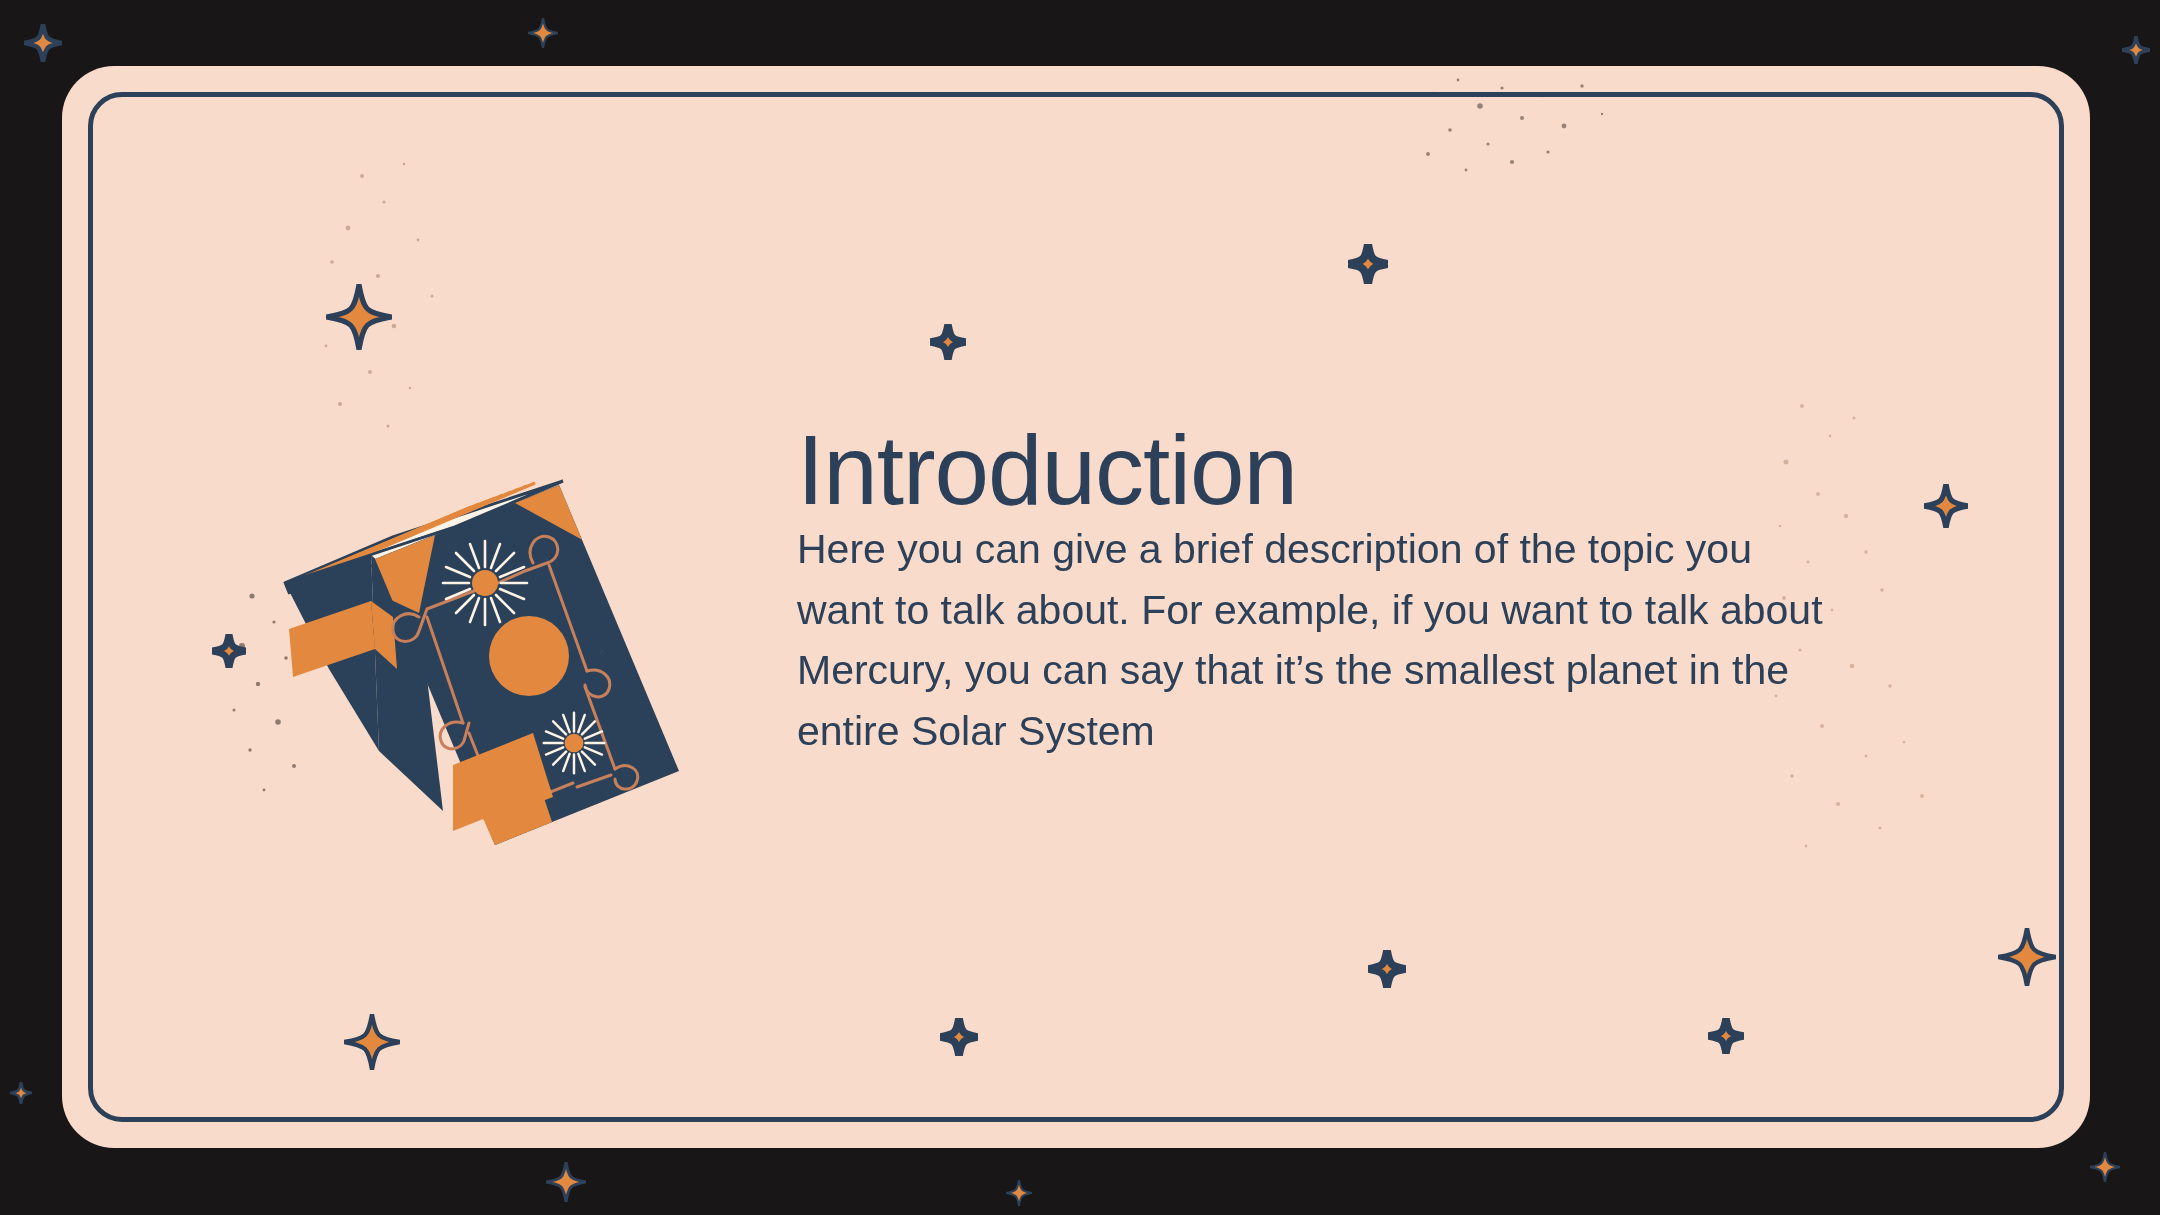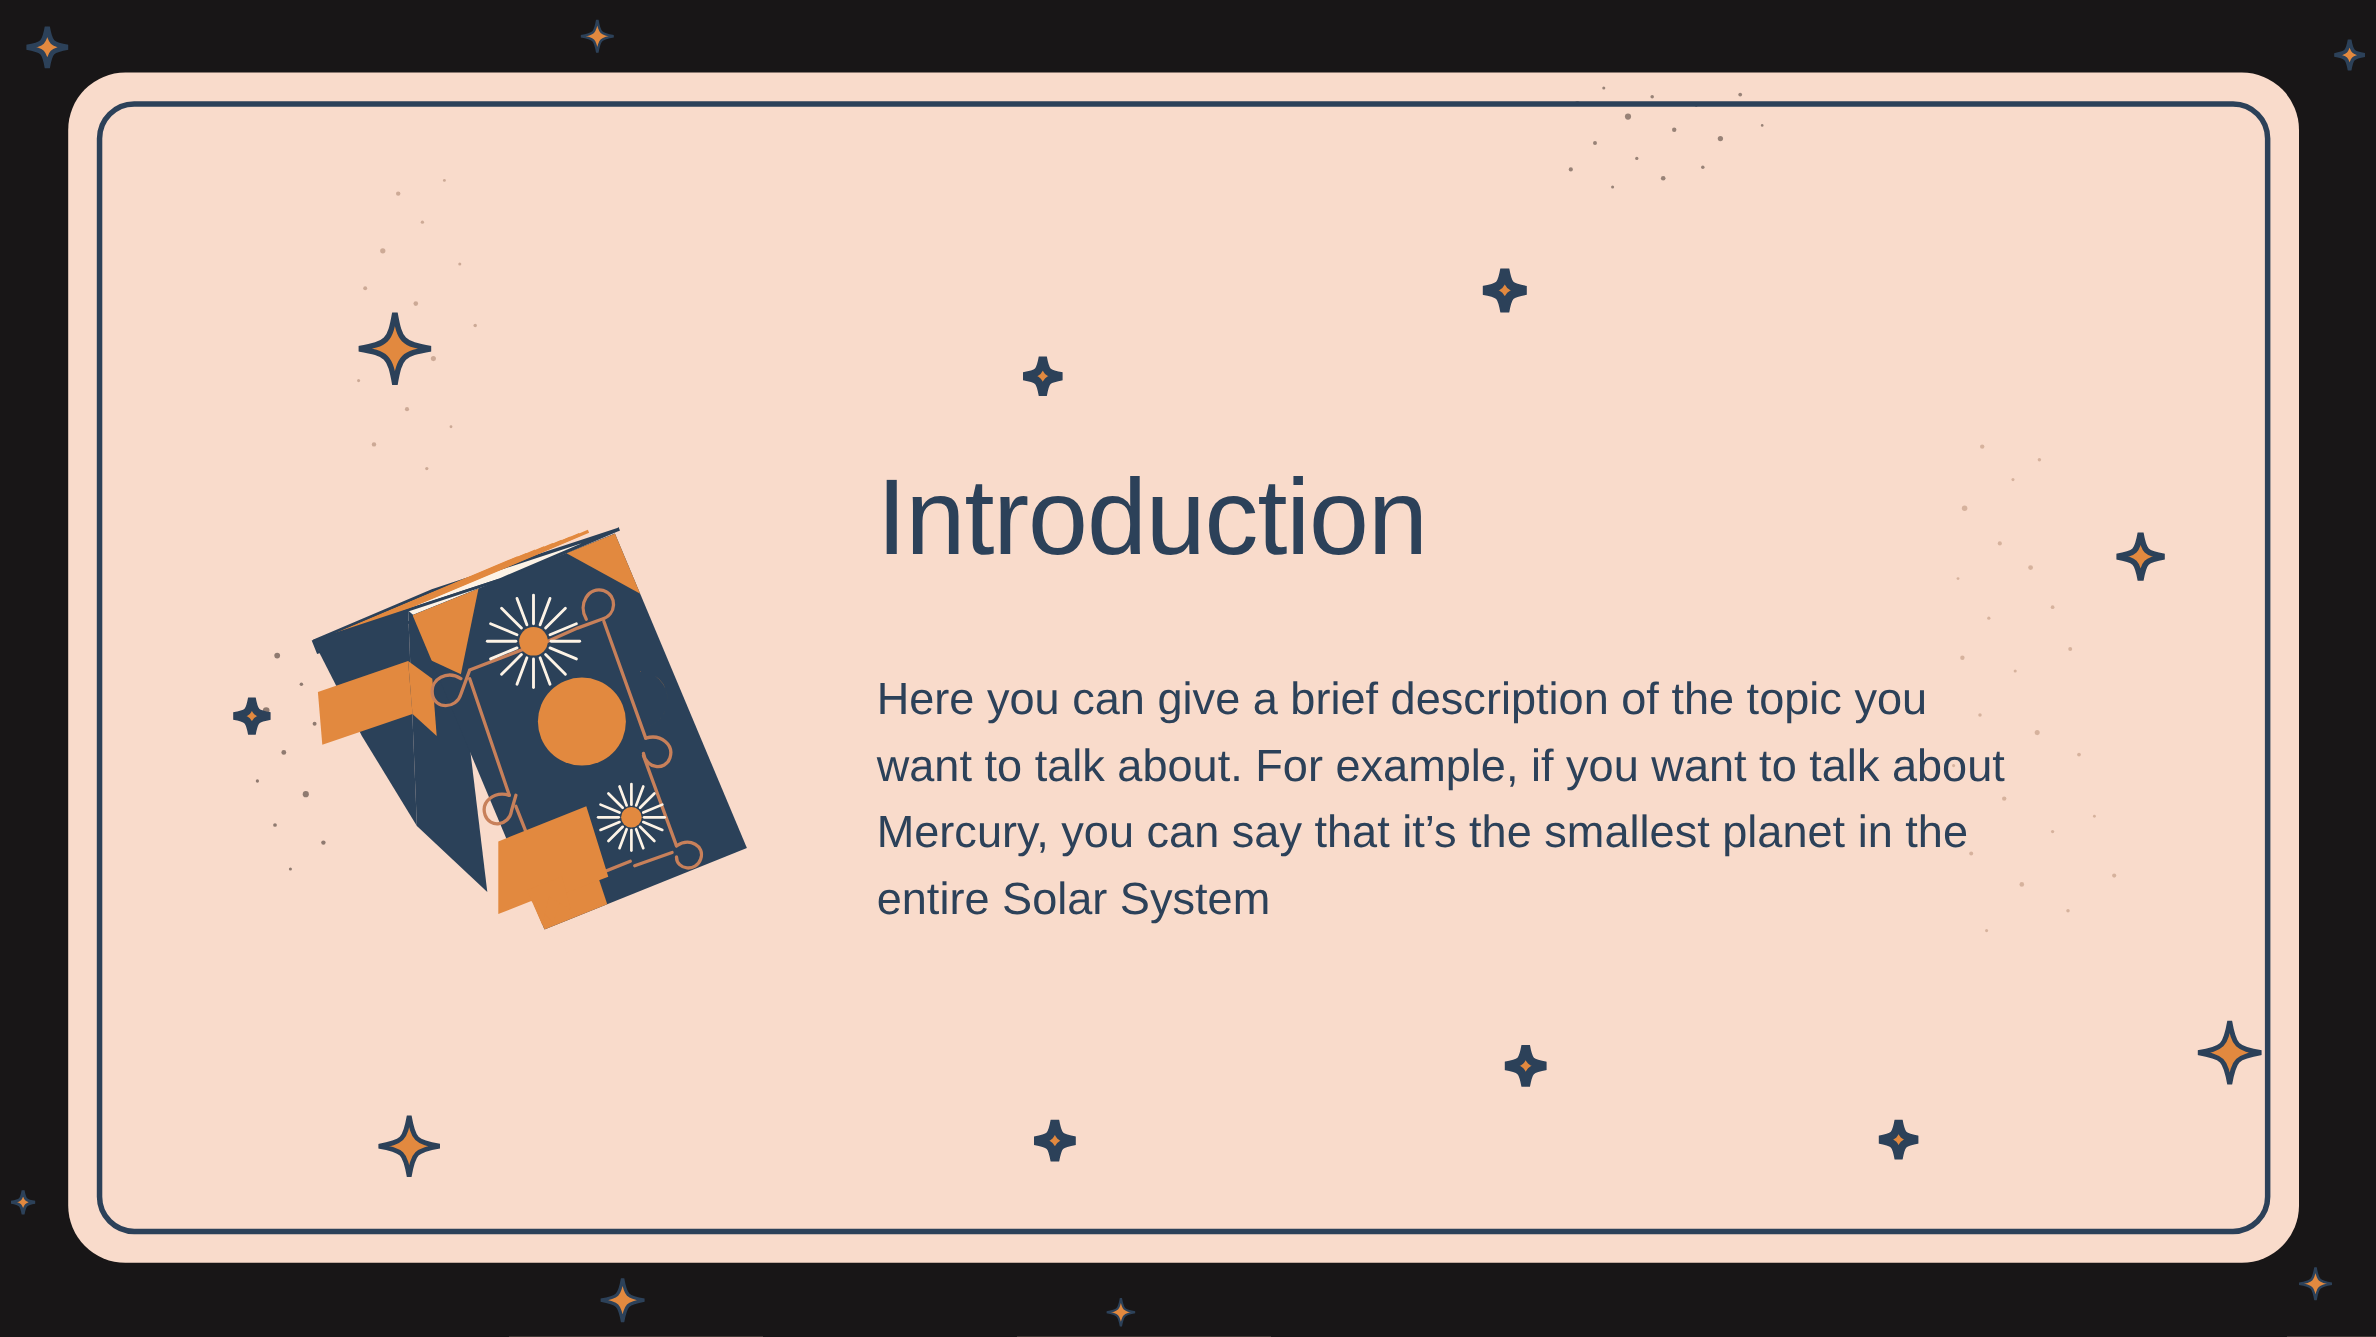--- a/index.html
+++ b/index.html
@@ -52,21 +52,20 @@
     width:1040px;
   }
   #slide-title {
     font-size:98px;
     font-weight:400;
     line-height:1.0;
     color:#2c4159;
     letter-spacing:-1px;
   }
   #slide-body {
-    margin-top:86px;
     font-size:41px;
     line-height:1.48;
     color:#2c4159;
     max-width:1030px;
   }
 
   
   #book-illustration {
     position:absolute;
     left:205px;

